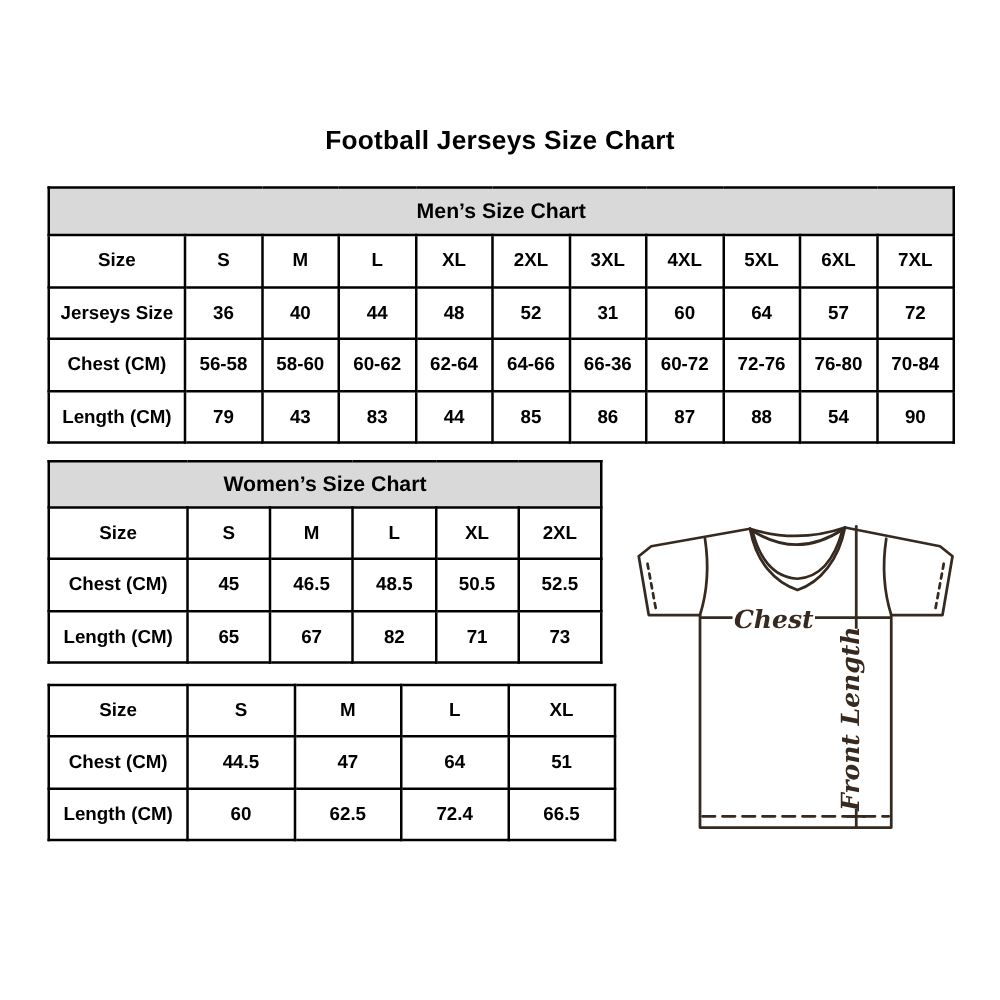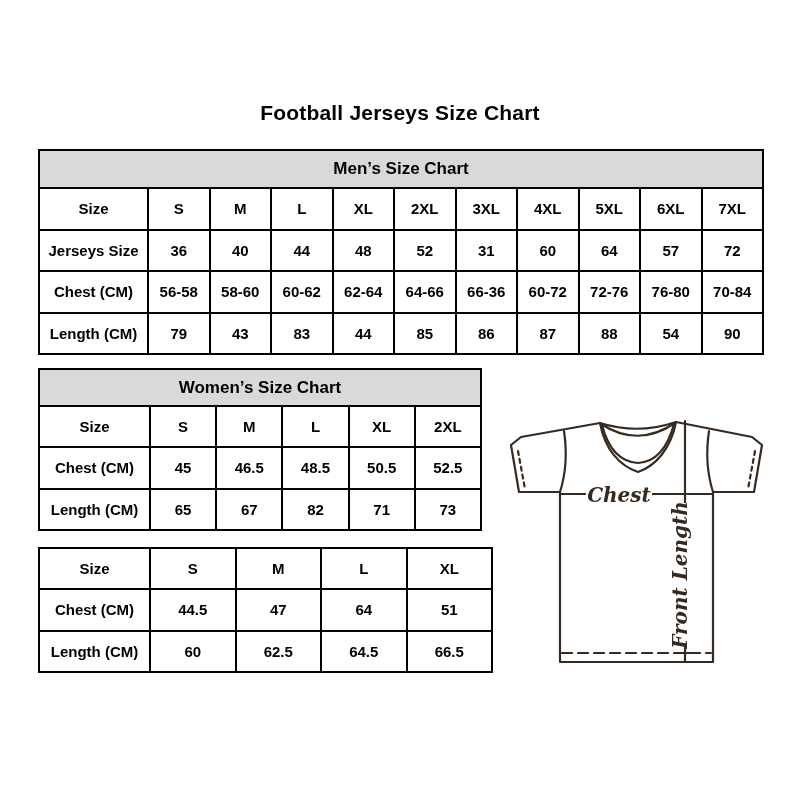--- a/index.html
+++ b/index.html
@@ -152,21 +152,21 @@
     <td>Chest (CM)</td>
     <td>44.5</td>
     <td>47</td>
     <td>64</td>
     <td>51</td>
   </tr>
   <tr>
     <td>Length (CM)</td>
     <td>60</td>
     <td>62.5</td>
-    <td>64.5</td>
+    <td>72.4</td>
     <td>66.5</td>
   </tr>
 </tbody>
   </table>
 
 <svg id="jersey" width="270" height="270" viewBox="0 0 270 270">
   <g fill="none" stroke="#362a20" stroke-width="2.2" stroke-linejoin="round" stroke-linecap="round">
     <path d="M95,18 L16,32 L6,40 L14,87 L55,87 L55,257 L208,257 L208,87 L249,87 L257,40 L247,32 L171,17"></path>
     <path d="M95,18 Q133,30 171,17"></path>
     <path d="M96,19 Q133,43 170,18"></path>

